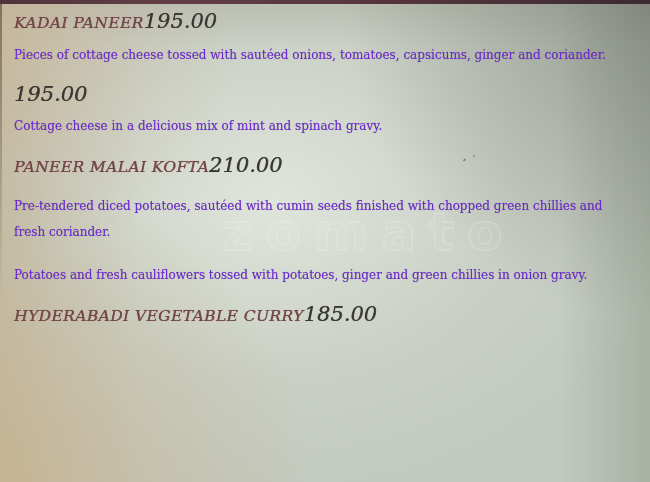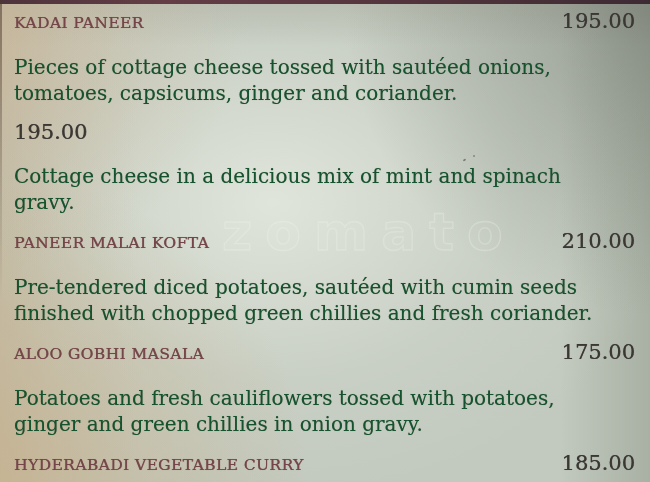--- a/index.html
+++ b/index.html
@@ -21,34 +21,35 @@
     background: linear-gradient(90deg, #402531 0%, #5a2f3a 25%, #4a2630 60%, #35202a 100%);
     opacity: 0.9;
   }
   .left-edge {
     position: absolute; top: 0; left: 0; width: 2px; height: 300px;
     background: linear-gradient(180deg, rgba(74,56,44,0.55), rgba(74,56,44,0.0));
   }
   .menu { position: absolute; top: 12px; left: 14px; right: 15px; }
   .item { margin-bottom: 17px; }
   .title-row {
-    display: flex; justify-content: space-between; align-items: baseline;
+    display: flex; align-items: baseline;
     line-height: 18px;
+    font-style: italic;
   }
   .item-name {
     color: #744649; font-size: 15.5px; letter-spacing: 0.4px;
     text-shadow: 0.4px 0 0 rgba(116,70,73,0.75), 0 0 1px rgba(116,70,73,0.25);
   }
   .item-price {
     color: #3b3834; font-size: 21px;
     text-shadow: 0.3px 0 0 rgba(59,56,52,0.7), 0 0 1px rgba(59,56,52,0.2);
   }
   .item-desc {
-    margin-top: 22px; max-width: 606px;
-    color: #14532d; font-size: 20px; line-height: 26px;
+    margin-top: 10px; max-width: 606px;
+    color: #6d28d9; font-size: 12px; line-height: 26px;
     text-shadow: 0 0 0.7px rgba(70,62,52,0.45);
   }
   .watermark {
     position: absolute; left: 222px; top: 202px;
     font-family: "DejaVu Sans", "Liberation Sans", sans-serif;
     font-weight: bold; font-size: 52px; letter-spacing: 13px;
     color: rgba(255,255,255,0.06);
     -webkit-text-stroke: 1.3px rgba(242,246,240,0.45);
     opacity: 0.6; filter: blur(0.4px);
     pointer-events: none; user-select: none;
@@ -85,24 +86,20 @@
       <span class="item-name">PANEER MALAI KOFTA</span>
       <span class="item-price">210.00</span>
     </div>
   </div>
 
   <div class="item">
     <div class="item-desc">Pre-tendered diced potatoes, sautéed with cumin seeds finished with chopped green chillies and fresh coriander.</div>
   </div>
 
   <div class="item">
-    <div class="title-row">
-      <span class="item-name">ALOO GOBHI MASALA</span>
-      <span class="item-price">175.00</span>
-    </div>
     <div class="item-desc">Potatoes and fresh cauliflowers tossed with potatoes, ginger and green chillies in onion gravy.</div>
   </div>
 
   <div class="item">
     <div class="title-row">
       <span class="item-name">HYDERABADI VEGETABLE CURRY</span>
       <span class="item-price">185.00</span>
     </div>
 
   </div>

